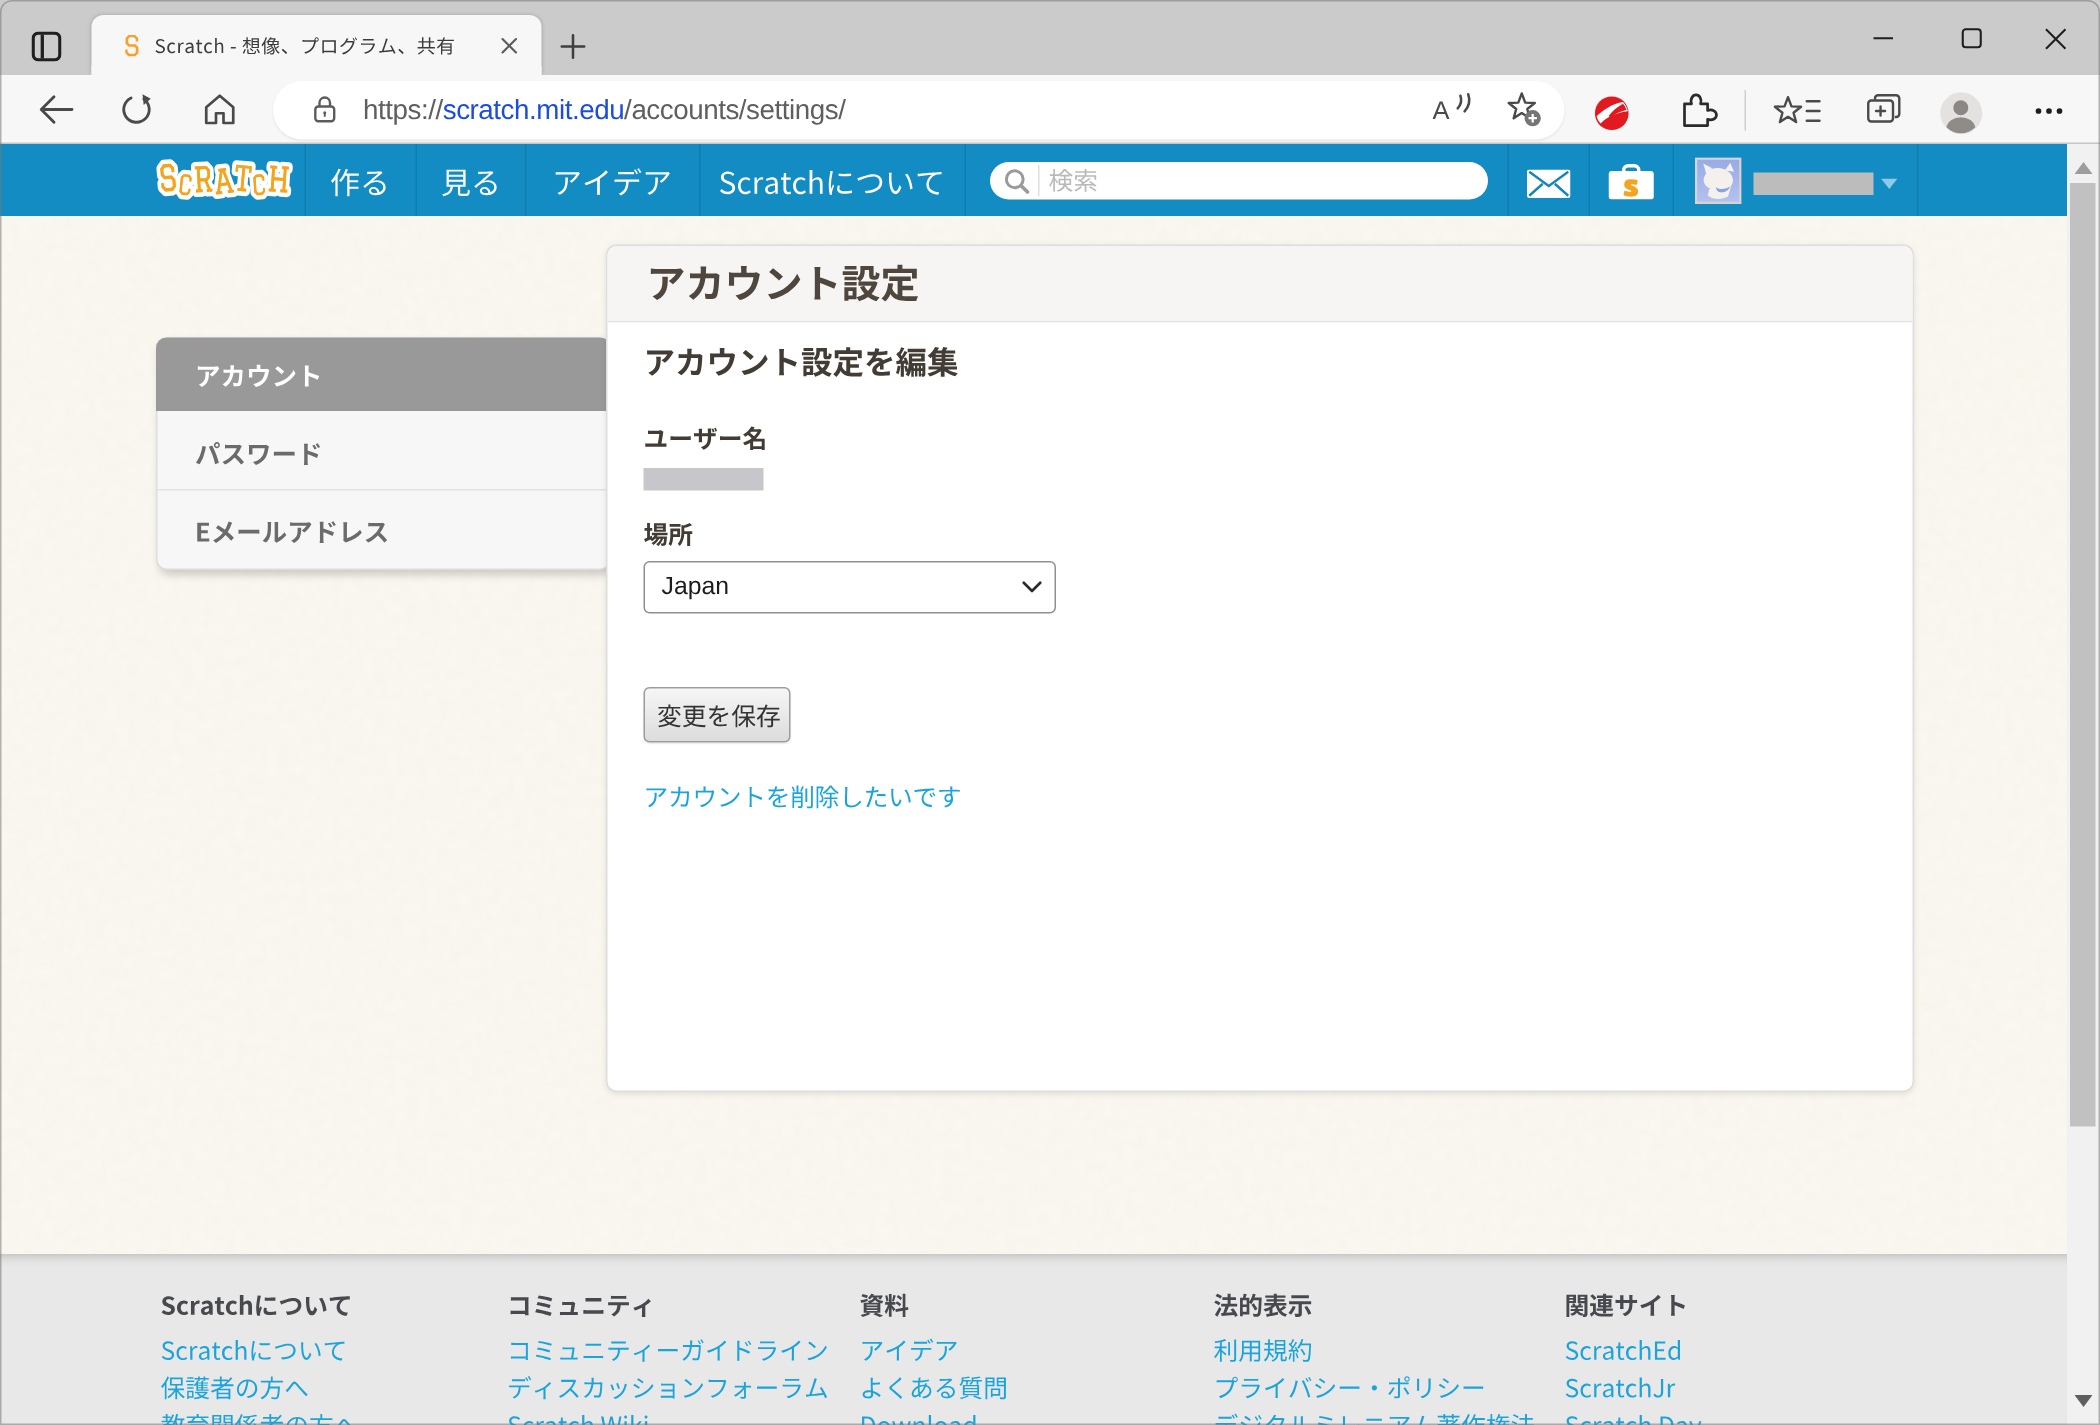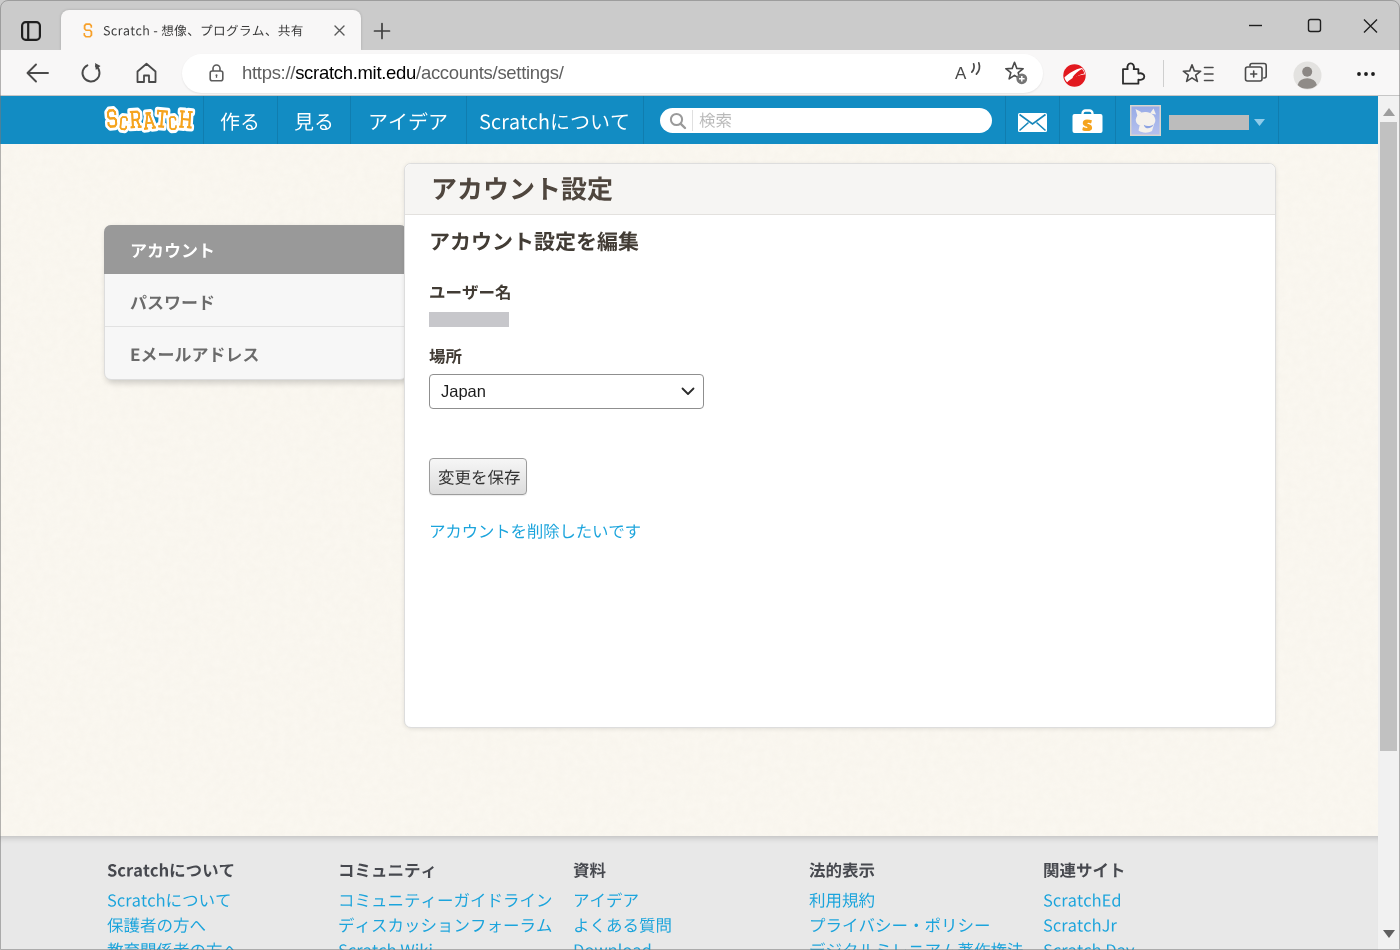--- a/index.html
+++ b/index.html
@@ -43,21 +43,21 @@
 <svg class="abs" style="left:135px;top:61px" width="23" height="24" viewBox="0 0 23 24">
 <path d="M2.5,10.5 L11.5,2.8 L20.5,10.5 V21 H14 V14.5 H9 V21 H2.5 Z" stroke="#4a4a4a" stroke-width="1.8" fill="none" stroke-linejoin="round"></path>
     </svg>
 <div class="abs" style="left:182px;top:54px;width:861px;height:39px;background:#fff;border-radius:19.5px;box-shadow:0 1px 2px rgba(0,0,0,.08)"></div>
 <svg class="abs" style="left:207px;top:62px" width="19" height="22" viewBox="0 0 19 22">
 <rect x="3.2" y="9" width="12.6" height="9.8" rx="2" fill="none" stroke="#5c5c5c" stroke-width="1.6"></rect>
 <path d="M6,9 V6.5 a3.5,3.5 0 0 1 7,0 V9" fill="none" stroke="#5c5c5c" stroke-width="1.6"></path>
 <circle cx="9.5" cy="13.2" r="1" fill="#5c5c5c"></circle>
       <path d="M9.5,13.4 V15.8" stroke="#5c5c5c" stroke-width="1.3"></path>
 </svg>
-<div class="abs" style="left:242px;top:50px;height:46px;line-height:46px;font-size:18.5px;color:#5f5f5f;letter-spacing:-0.3px;white-space:pre">https://<span style="color:#000000">scratch.mit.edu</span>/accounts/settings/</div>
+<div class="abs" style="left:242px;top:50px;height:46px;line-height:46px;font-size:18.5px;color:#5f5f5f;letter-spacing:-0.3px;white-space:pre">https://<span style="color:#1d4ed8">scratch.mit.edu</span>/accounts/settings/</div>
 <svg class="abs" style="left:955px;top:61px" width="32" height="24" viewBox="0 0 32 24">
 <text x="0" y="18" font-family="Liberation Sans" font-size="17" fill="#4a4a4a">A</text>
 <path d="M16.8,11.2 q3.4,-3.6 1.8,-8.4 M21.4,13.2 q4.6,-5 2.4,-11.4" stroke="#4a4a4a" stroke-width="1.7" fill="none" stroke-linecap="round"></path>
 </svg>
 <svg class="abs" style="left:1004px;top:61px" width="26" height="26" viewBox="0 0 26 26">
 <path d="M10.5,1.3 L12.8,7.4 L19.2,7.7 L14.2,11.7 L15.9,17.9 L10.5,14.4 L5.1,17.9 L6.8,11.7 L1.8,7.7 L8.2,7.4 Z" fill="none" stroke="#4a4a4a" stroke-width="1.6" stroke-linejoin="round"></path>
 <circle cx="17.8" cy="17.8" r="5.4" fill="#757575"></circle>
 <path d="M17.8,15 V20.6 M15,17.8 H20.6" stroke="#fff" stroke-width="1.5"></path>
 </svg>
 <svg class="abs" style="left:1063px;top:64px" width="23" height="23" viewBox="0 0 23 23">

